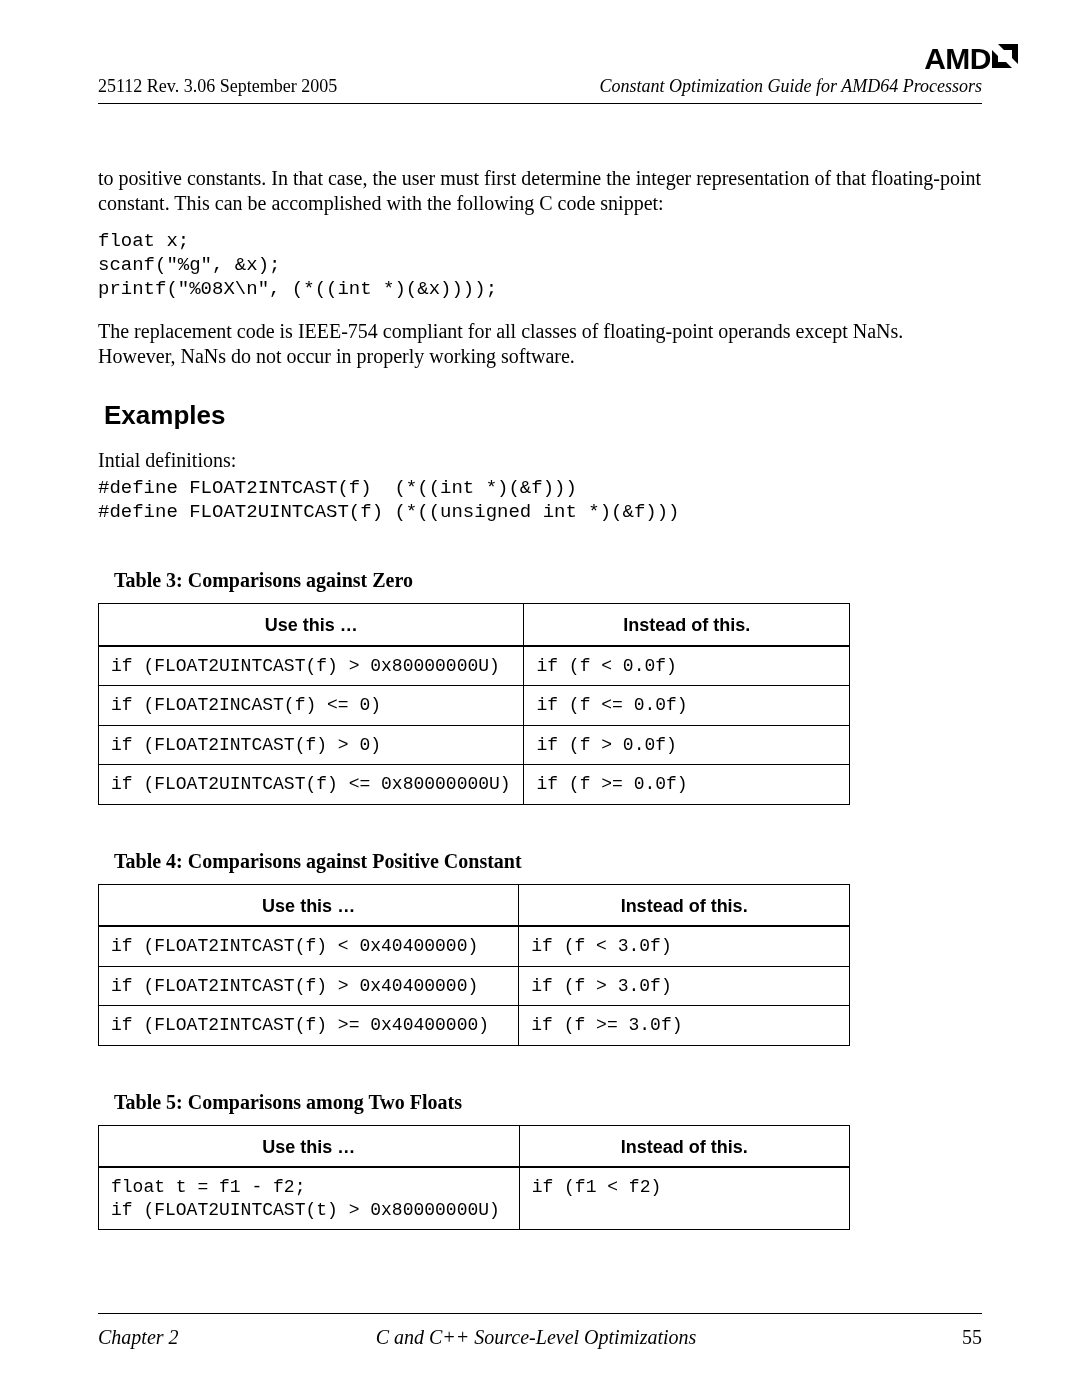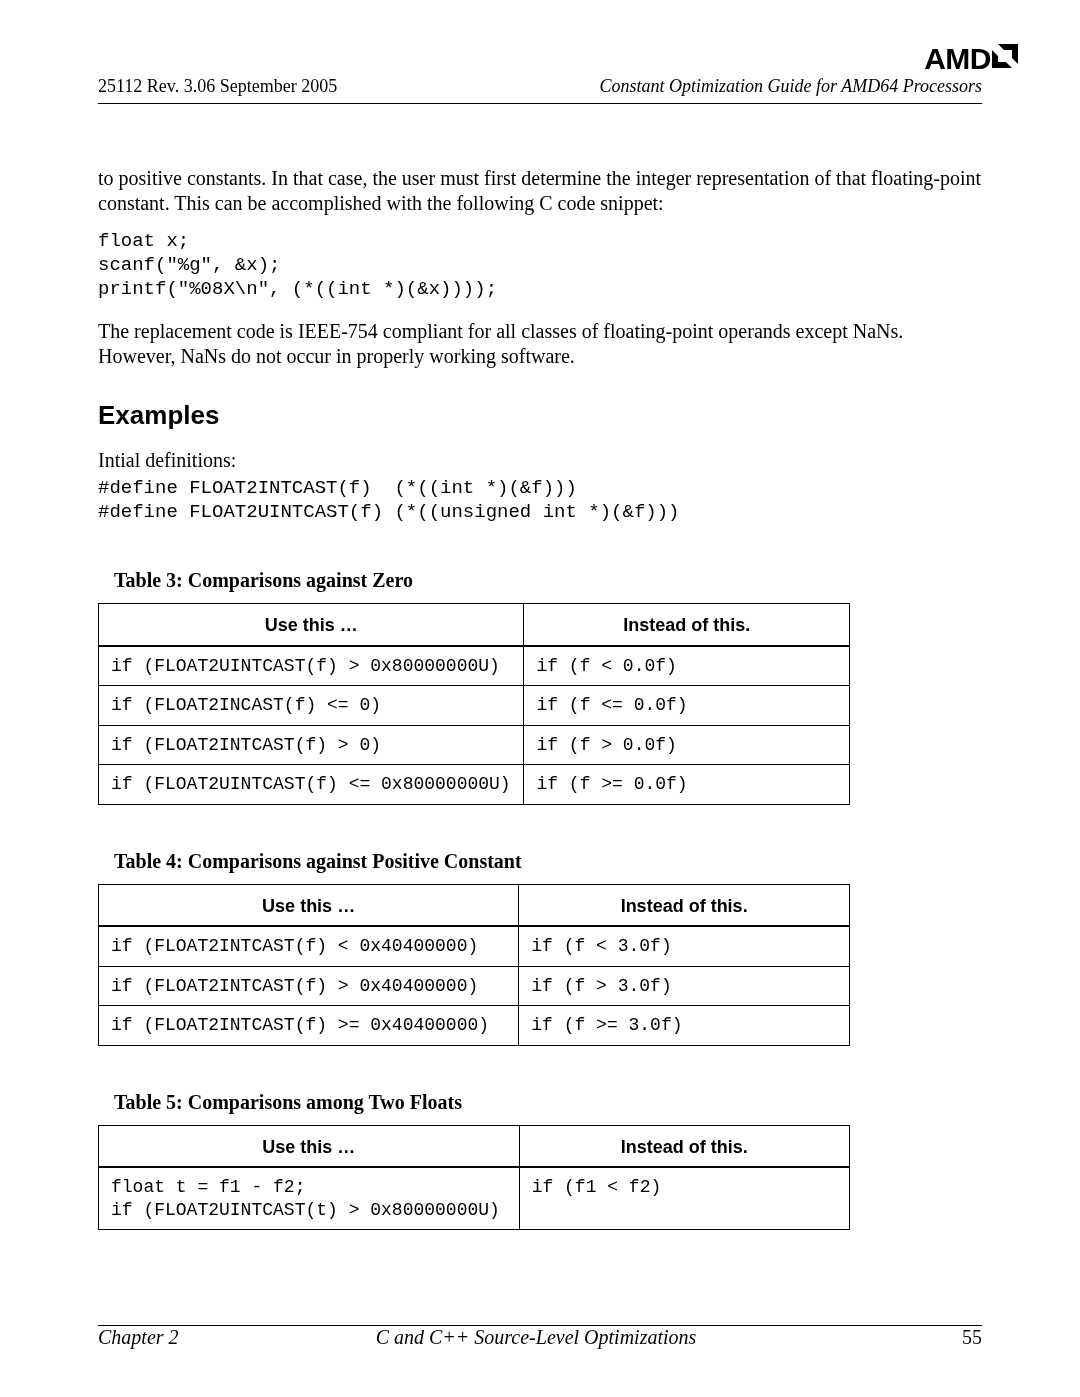--- a/index.html
+++ b/index.html
@@ -48,21 +48,21 @@
     font-family: "Courier New", Courier, monospace;
     font-size: 19px;
     line-height: 1.25;
     margin: 14px 0 18px 0;
     white-space: pre;
   }
   h2.examples {
     font-family: Arial, Helvetica, sans-serif;
     font-weight: 700;
     font-size: 26px;
-    margin: 30px 0 16px 0;
+    margin: 30px 0 16px 6px;
   }
   .defs-label { font-size: 20px; margin-bottom: 4px; }
   .table-caption {
     font-family: "Times New Roman", serif;
     font-weight: 700;
     font-size: 20px;
     margin: 44px 0 10px 16px;
   }
   table.cmp {
     border-collapse: collapse;
@@ -90,21 +90,21 @@
   }
   table.cmp td.left { width: 388px; }
   table.cmp td.right { width: 300px; }
   table.cmp tbody tr:first-child td { border-top: 2px solid #000; }
   .footer {
     position: absolute;
     left: 98px;
     right: 98px;
     bottom: 48px;
     border-top: 1px solid #000;
-    padding-top: 0;
+    padding-top: 12px;
     display: flex;
     justify-content: space-between;
     align-items: baseline;
     font-size: 20px;
     font-style: italic;
   }
   .footer .center {
     position: absolute;
     left: 0; right: 8px;
     text-align: center;

